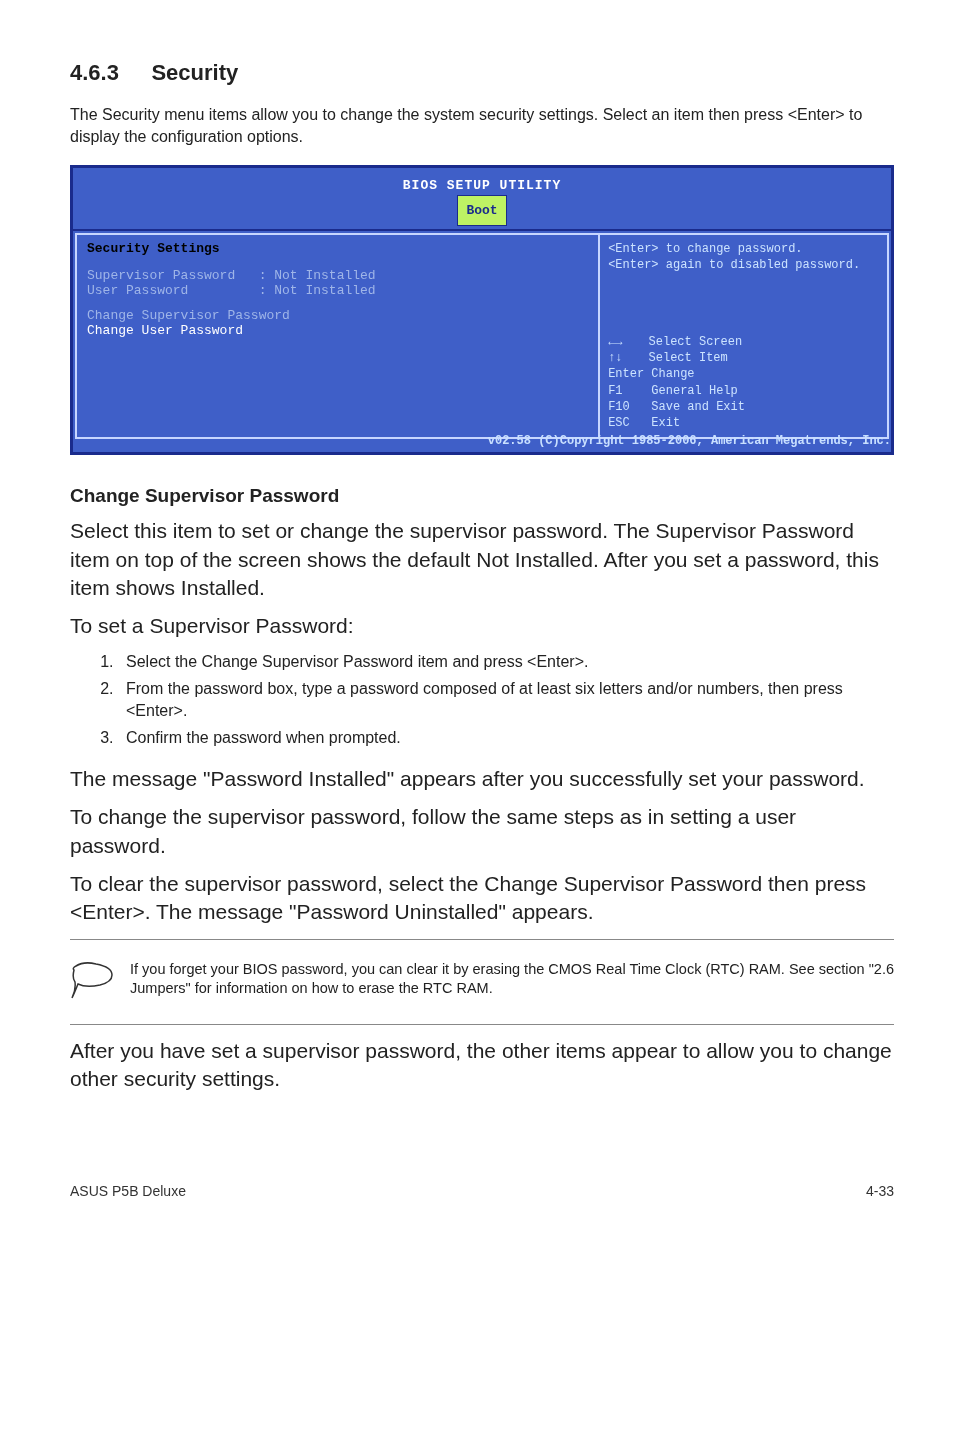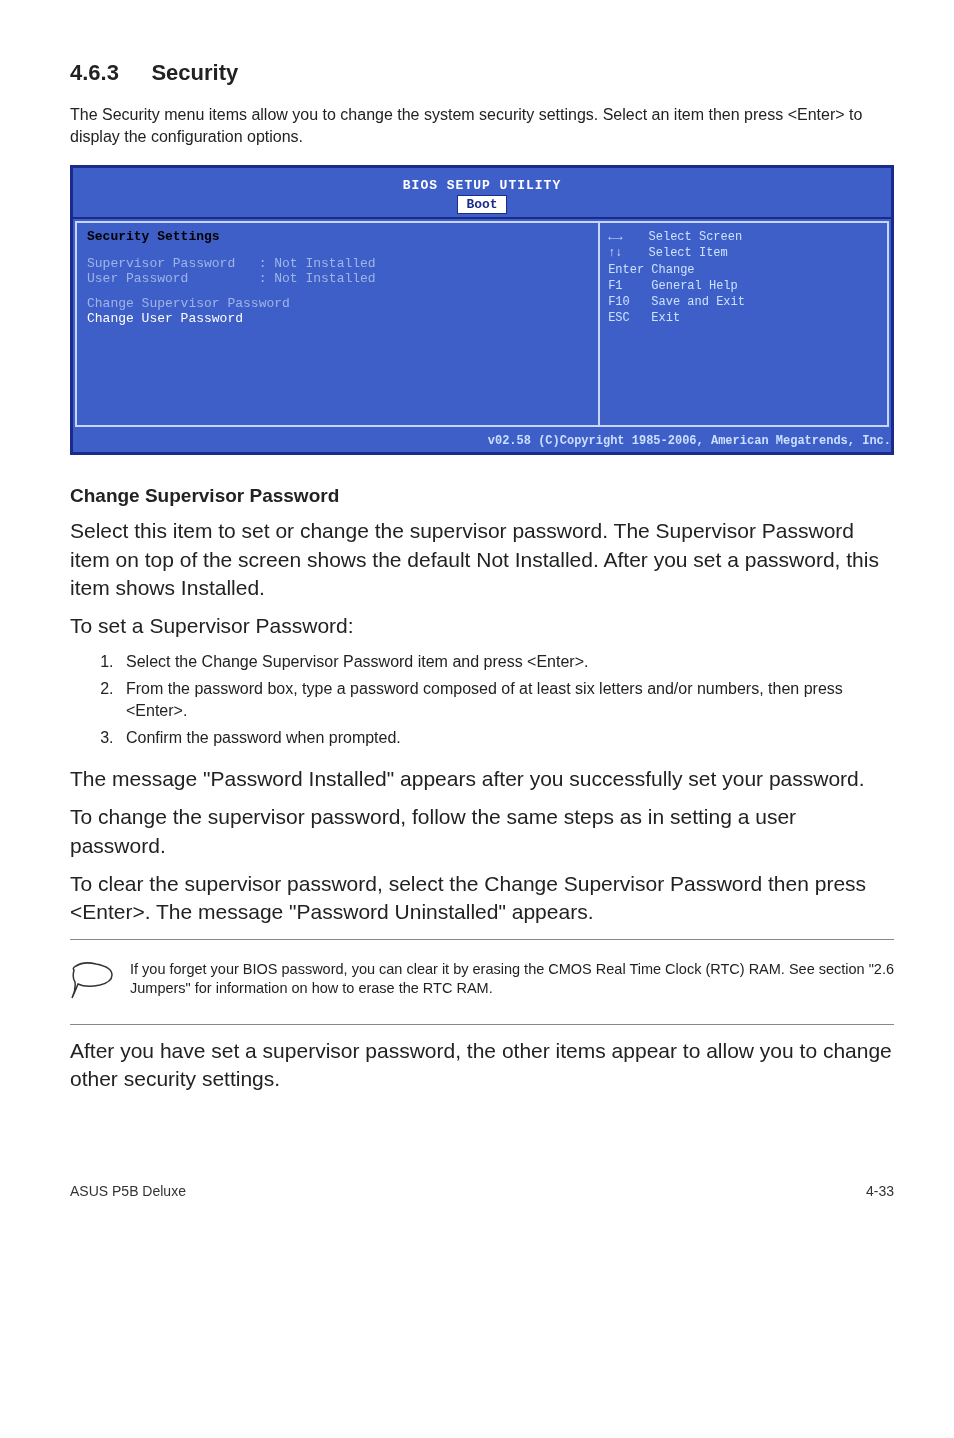--- a/index.html
+++ b/index.html
@@ -49,24 +49,24 @@
     font-size: 13px;
     letter-spacing: 1px;
   }
   .bios-tabrow {
     text-align: center;
     margin-top: 2px;
     margin-bottom: 3px;
   }
   .bios-tab {
     display: inline-block;
-    background: #ffffff;
+    background: #bef264;
     color: #1a2b8c;
     border: 1px solid #1a2b8c;
-    padding: 1px 8px;
+    padding: 7px 8px;
     font-weight: bold;
   }
   .bios-body {
     display: flex;
     border-top: 2px solid #1a2b8c;
     height: 210px;
   }
   .bios-left {
     flex: 1.85;
     border: 2px solid #c7d6ff;
@@ -191,20 +191,22 @@
         </div>
         <div class="dim">
           <span>User Password</span>&nbsp;&nbsp;&nbsp;&nbsp;&nbsp;&nbsp;&nbsp;&nbsp;
           <span>: Not Installed</span>
         </div>
         <div style="height:10px"></div>
         <div class="dim">Change Supervisor Password</div>
         <div class="highlight-row" style="font-weight:normal;">Change User Password</div>
       </div>
       <div class="bios-right">
+        <div style="white-space:pre-line;">&lt;Enter&gt; to change password.
+&lt;Enter&gt; again to disabled password.</div>
         <div class="helpkeys">
           <div><span class="arrow">←→</span>&nbsp;&nbsp;<span>Select Screen</span></div>
           <div><span class="arrow">↑↓</span>&nbsp;&nbsp;<span>Select Item</span></div>
           <div><span>Enter</span>&nbsp;<span>Change</span></div>
           <div><span>F1</span>&nbsp;&nbsp;&nbsp;&nbsp;<span>General Help</span></div>
           <div><span>F10</span>&nbsp;&nbsp;&nbsp;<span>Save and Exit</span></div>
           <div><span>ESC</span>&nbsp;&nbsp;&nbsp;<span>Exit</span></div>
         </div>
       </div>
     </div>

